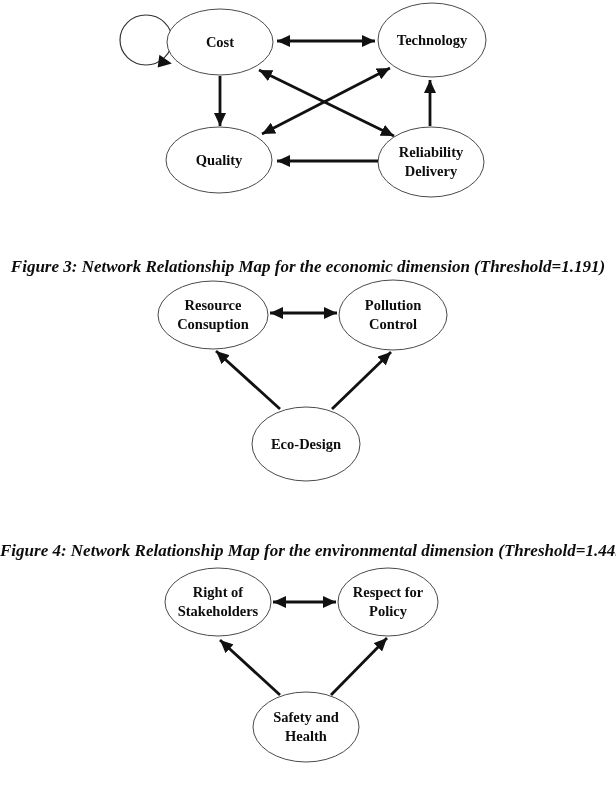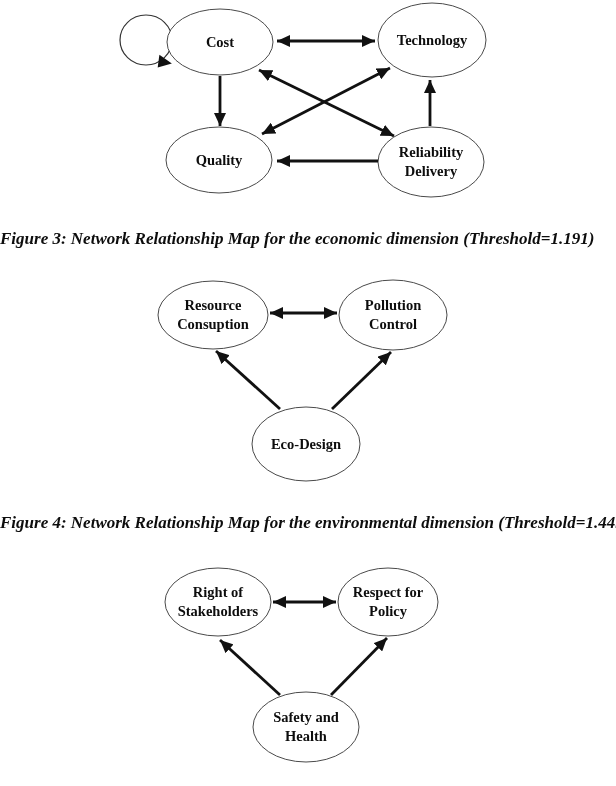--- a/index.html
+++ b/index.html
@@ -2,23 +2,24 @@
 <html><head>
 <meta charset="utf-8">
 <style>
   html,body { margin:0; padding:0; background:#e8e8e8; }
   .page {
     position:relative; width:616px; height:786px; background:#ffffff;
     font-family:"Liberation Serif", serif; overflow:hidden; margin:0 auto;
   }
   .fig { position:absolute; left:0; }
   .caption {
-    position:absolute; left:0; width:616px; text-align:left;
+    position:absolute; left:0; width:616px; text-align:center;
     font-weight:bold; font-style:italic; font-size:17px; color:#0d0d0d;
     white-space:nowrap;
+    margin-top:28px;
   }
   .node { fill:#ffffff; stroke:#4a4a4a; stroke-width:1; }
   .edge { stroke:#111111; stroke-width:2.8; fill:none; }
   .loop { fill:none; stroke:#333333; stroke-width:1.2; }
   .node-label {
     font-family:"Liberation Serif", serif; font-weight:bold; font-size:14.5px;
     fill:#0d0d0d; text-anchor:middle;
   }
 </style>
 </head>

